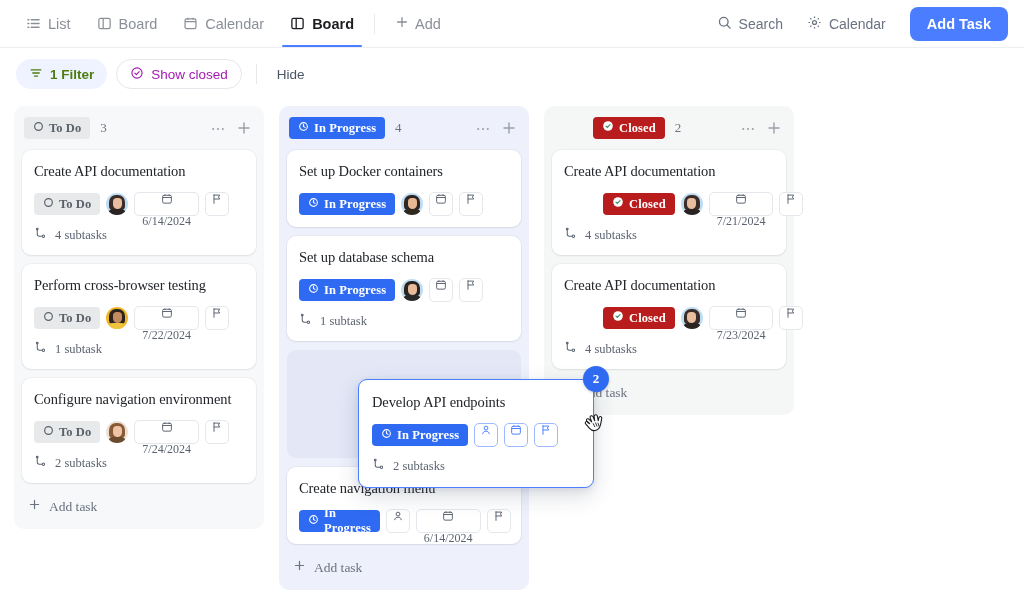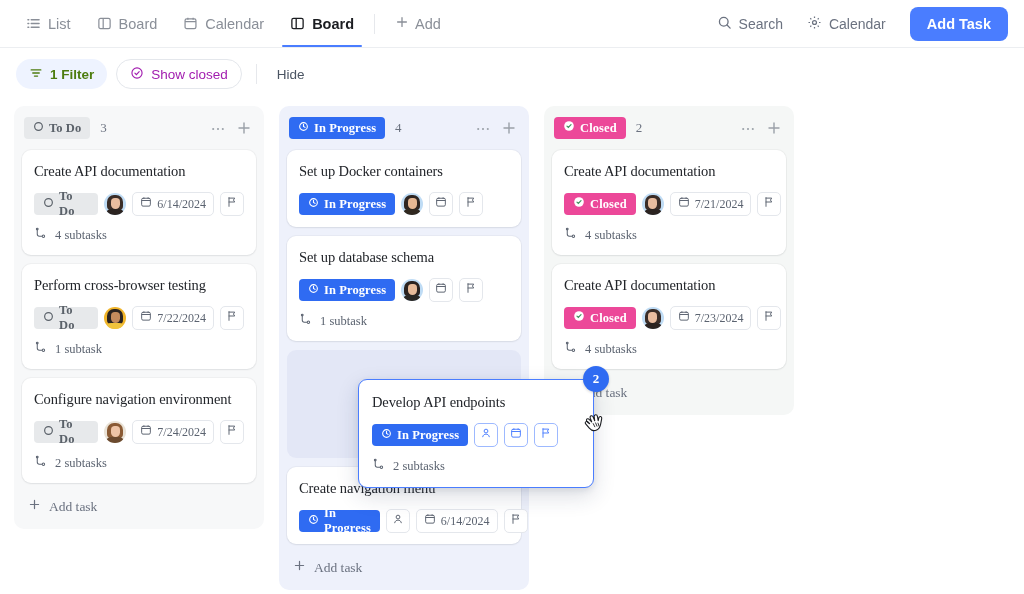--- a/index.html
+++ b/index.html
@@ -89,21 +89,21 @@
     display: flex; align-items: center;
     height: 28px; padding: 0 4px 0 2px; margin-bottom: 8px;
   }
   .status-pill {
     display: inline-flex; align-items: center; gap: 5px;
     height: 22px; padding: 0 9px; border-radius: 4px;
     font-size: 12.5px; font-weight: 700; letter-spacing: .1px;
   }
   .pill-todo { background: #e7e9eb; color: #5a6169; }
   .pill-progress { background: #2f6bf2; color: #fff; }
-  .pill-closed { background: #ec4899; color: #fff; }
+  .pill-closed { background: #b91c1c; color: #fff; margin-left: 39px; }
   .col-count { font-size: 13px; color: #6b7280; margin-left: 10px; }
   .col-actions { margin-left: auto; display: flex; align-items: center; gap: 10px; color: #9aa0a8; }
   .col-actions span { cursor: pointer; display: flex; }
 
   
   .card {
     background: #fff;
     border-radius: 9px;
     padding: 12px 12px 11px 12px;
     margin-bottom: 9px;
@@ -127,21 +127,21 @@
   .av-b { background:#f0b429; }
   .av-c .hair{background:#8a5a34;} .av-c .face{background:#eec4a6;} .av-c .body{background:#6b4a2e;}
   .av-c { background:#e9e2d6; }
   .av-d .hair{background:#2f2622;} .av-d .face{background:#e6b894;} .av-d .body{background:#30281f;}
   .av-e .hair{background:#2b2320;} .av-e .face{background:#e7bb9a;} .av-e .body{background:#2a2724;}
 
   .meta-box {
     display: inline-flex; align-items: center; gap: 5px;
     height: 24px; padding: 0 7px;
     border: 1px solid #e4e7ec; border-radius: 5px;
-    font-size: 12px; color: #5b6370; background: #fff;
+    font-size: 12px; color: #5b6370; background: #fff; flex-direction: column;
   }
   .meta-box.icon-only { padding: 0 5px; }
   .subtasks {
     display: flex; align-items: center; gap: 8px;
     margin-top: 11px; font-size: 12.5px; color: #5b6370;
   }
   .add-task {
     display: flex; align-items: center; gap: 8px;
     padding: 6px 6px 4px 6px; font-size: 13.5px; color: #6b7280; cursor: pointer;
   }

